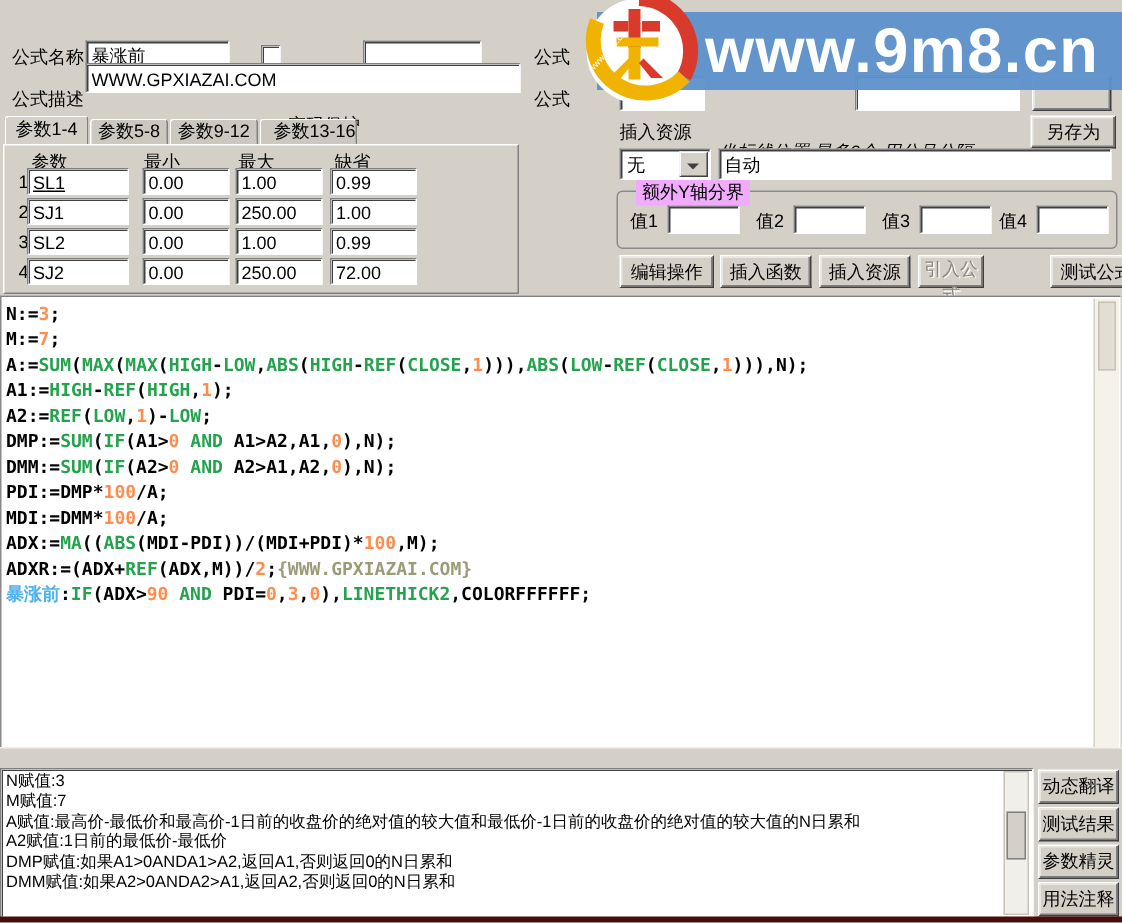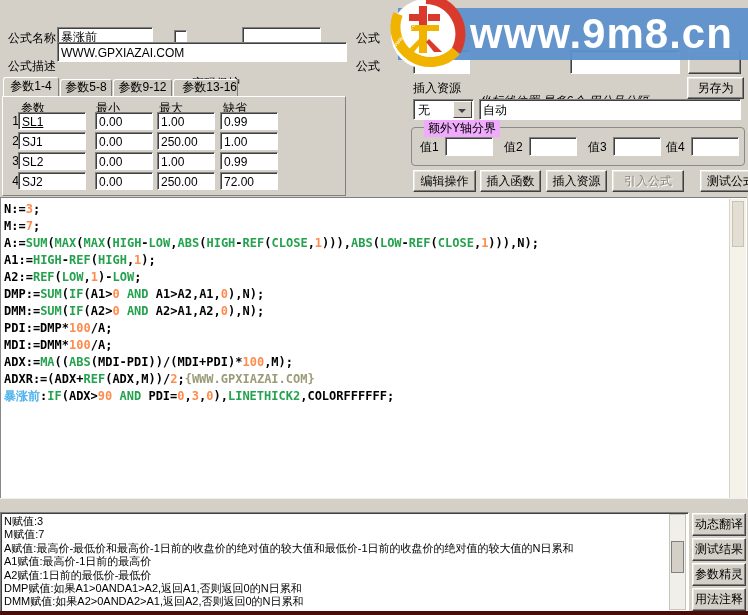--- a/index.html
+++ b/index.html
@@ -172,39 +172,38 @@
         <input class="abs tbx" style="left: 201px; top: 9px; width: 48px; height: 19px;">
         <span class="abs lbl" style="left: 254px; top: 12px;">值4</span>
         <input class="abs tbx" style="left: 279px; top: 9px; width: 48px; height: 19px;">
       </div>
   </div>
 
   <div id="action-buttons">
       <button class="abs btn" style="left: 413px; top: 170px; width: 63px; height: 22px;">编辑操作</button>
       <button class="abs btn" style="left: 480px; top: 170px; width: 61px; height: 22px;">插入函数</button>
       <button class="abs btn" style="left: 546px; top: 170px; width: 61px; height: 22px;">插入资源</button>
-      <button class="abs btn disabled" style="left: 612px; top: 170px; width: 72px; height: 22px;">引入公式</button>
+      <button class="abs btn disabled" style="left: 612px; top: 170px; width: 44px; height: 22px;">引入公式</button>
       <button class="abs btn" style="left: 700px; top: 170px; width: 62px; height: 22px;">测试公式</button>
     </div>
 
   <div class="abs editor" style="left:0;top:197px;width:747px;height:301px;">
     <div class="code" id="code-lines"><div><span style="color: rgb(0, 0, 0);">N:=</span><span style="color: rgb(255, 140, 77);">3</span><span style="color: rgb(0, 0, 0);">;</span></div><div><span style="color: rgb(0, 0, 0);">M:=</span><span style="color: rgb(255, 140, 77);">7</span><span style="color: rgb(0, 0, 0);">;</span></div><div><span style="color: rgb(0, 0, 0);">A:=</span><span style="color: rgb(36, 162, 78);">SUM</span><span style="color: rgb(0, 0, 0);">(</span><span style="color: rgb(36, 162, 78);">MAX</span><span style="color: rgb(0, 0, 0);">(</span><span style="color: rgb(36, 162, 78);">MAX</span><span style="color: rgb(0, 0, 0);">(</span><span style="color: rgb(36, 162, 78);">HIGH</span><span style="color: rgb(0, 0, 0);">-</span><span style="color: rgb(36, 162, 78);">LOW</span><span style="color: rgb(0, 0, 0);">,</span><span style="color: rgb(36, 162, 78);">ABS</span><span style="color: rgb(0, 0, 0);">(</span><span style="color: rgb(36, 162, 78);">HIGH</span><span style="color: rgb(0, 0, 0);">-</span><span style="color: rgb(36, 162, 78);">REF</span><span style="color: rgb(0, 0, 0);">(</span><span style="color: rgb(36, 162, 78);">CLOSE</span><span style="color: rgb(0, 0, 0);">,</span><span style="color: rgb(255, 140, 77);">1</span><span style="color: rgb(0, 0, 0);">))),</span><span style="color: rgb(36, 162, 78);">ABS</span><span style="color: rgb(0, 0, 0);">(</span><span style="color: rgb(36, 162, 78);">LOW</span><span style="color: rgb(0, 0, 0);">-</span><span style="color: rgb(36, 162, 78);">REF</span><span style="color: rgb(0, 0, 0);">(</span><span style="color: rgb(36, 162, 78);">CLOSE</span><span style="color: rgb(0, 0, 0);">,</span><span style="color: rgb(255, 140, 77);">1</span><span style="color: rgb(0, 0, 0);">))),N);</span></div><div><span style="color: rgb(0, 0, 0);">A1:=</span><span style="color: rgb(36, 162, 78);">HIGH</span><span style="color: rgb(0, 0, 0);">-</span><span style="color: rgb(36, 162, 78);">REF</span><span style="color: rgb(0, 0, 0);">(</span><span style="color: rgb(36, 162, 78);">HIGH</span><span style="color: rgb(0, 0, 0);">,</span><span style="color: rgb(255, 140, 77);">1</span><span style="color: rgb(0, 0, 0);">);</span></div><div><span style="color: rgb(0, 0, 0);">A2:=</span><span style="color: rgb(36, 162, 78);">REF</span><span style="color: rgb(0, 0, 0);">(</span><span style="color: rgb(36, 162, 78);">LOW</span><span style="color: rgb(0, 0, 0);">,</span><span style="color: rgb(255, 140, 77);">1</span><span style="color: rgb(0, 0, 0);">)-</span><span style="color: rgb(36, 162, 78);">LOW</span><span style="color: rgb(0, 0, 0);">;</span></div><div><span style="color: rgb(0, 0, 0);">DMP:=</span><span style="color: rgb(36, 162, 78);">SUM</span><span style="color: rgb(0, 0, 0);">(</span><span style="color: rgb(36, 162, 78);">IF</span><span style="color: rgb(0, 0, 0);">(A1&gt;</span><span style="color: rgb(255, 140, 77);">0</span><span style="color: rgb(0, 0, 0);"> </span><span style="color: rgb(36, 162, 78);">AND</span><span style="color: rgb(0, 0, 0);"> A1&gt;A2,A1,</span><span style="color: rgb(255, 140, 77);">0</span><span style="color: rgb(0, 0, 0);">),N);</span></div><div><span style="color: rgb(0, 0, 0);">DMM:=</span><span style="color: rgb(36, 162, 78);">SUM</span><span style="color: rgb(0, 0, 0);">(</span><span style="color: rgb(36, 162, 78);">IF</span><span style="color: rgb(0, 0, 0);">(A2&gt;</span><span style="color: rgb(255, 140, 77);">0</span><span style="color: rgb(0, 0, 0);"> </span><span style="color: rgb(36, 162, 78);">AND</span><span style="color: rgb(0, 0, 0);"> A2&gt;A1,A2,</span><span style="color: rgb(255, 140, 77);">0</span><span style="color: rgb(0, 0, 0);">),N);</span></div><div><span style="color: rgb(0, 0, 0);">PDI:=DMP*</span><span style="color: rgb(255, 140, 77);">100</span><span style="color: rgb(0, 0, 0);">/A;</span></div><div><span style="color: rgb(0, 0, 0);">MDI:=DMM*</span><span style="color: rgb(255, 140, 77);">100</span><span style="color: rgb(0, 0, 0);">/A;</span></div><div><span style="color: rgb(0, 0, 0);">ADX:=</span><span style="color: rgb(36, 162, 78);">MA</span><span style="color: rgb(0, 0, 0);">((</span><span style="color: rgb(36, 162, 78);">ABS</span><span style="color: rgb(0, 0, 0);">(MDI-PDI))/(MDI+PDI)*</span><span style="color: rgb(255, 140, 77);">100</span><span style="color: rgb(0, 0, 0);">,M);</span></div><div><span style="color: rgb(0, 0, 0);">ADXR:=(ADX+</span><span style="color: rgb(36, 162, 78);">REF</span><span style="color: rgb(0, 0, 0);">(ADX,M))/</span><span style="color: rgb(255, 140, 77);">2</span><span style="color: rgb(0, 0, 0);">;</span><span style="color: rgb(155, 155, 120);">{WWW.GPXIAZAI.COM}</span></div><div><span style="color: rgb(79, 178, 236);">暴涨前</span><span style="color: rgb(0, 0, 0);">:</span><span style="color: rgb(36, 162, 78);">IF</span><span style="color: rgb(0, 0, 0);">(ADX&gt;</span><span style="color: rgb(255, 140, 77);">90</span><span style="color: rgb(0, 0, 0);"> </span><span style="color: rgb(36, 162, 78);">AND</span><span style="color: rgb(0, 0, 0);"> PDI=</span><span style="color: rgb(255, 140, 77);">0</span><span style="color: rgb(0, 0, 0);">,</span><span style="color: rgb(255, 140, 77);">3</span><span style="color: rgb(0, 0, 0);">,</span><span style="color: rgb(255, 140, 77);">0</span><span style="color: rgb(0, 0, 0);">),</span><span style="color: rgb(36, 162, 78);">LINETHICK2</span><span style="color: rgb(0, 0, 0);">,COLORFFFFFF;</span></div></div>
     <div class="abs vsb" style="right:1px;top:1px;width:16px;height:299px;">
       <div class="thumb" style="top:2px;height:44px;"></div>
     </div>
   </div>
 
   <div class="abs" style="left:0;top:498px;width:748px;height:14px;background:#d4d0c8;border-top:1px solid #f2f0ec;"></div>
 
   <div class="abs transpanel" style="left:0;top:512px;width:689px;height:100px;">
     <div class="translines" id="trans-lines">
         <div>N赋值:3</div>
         <div>M赋值:7</div>
         <div>A赋值:最高价-最低价和最高价-1日前的收盘价的绝对值的较大值和最低价-1日前的收盘价的绝对值的较大值的N日累和</div>
-        <div>A1赋值:最高价-1日前的最高价</div>
         <div>A2赋值:1日前的最低价-最低价</div>
         <div>DMP赋值:如果A1&gt;0ANDA1&gt;A2,返回A1,否则返回0的N日累和</div>
         <div>DMM赋值:如果A2&gt;0ANDA2&gt;A1,返回A2,否则返回0的N日累和</div>
       </div>
     <div class="abs tsb" style="right:2px;top:1px;width:17px;height:96px;">
       <div class="thumb"></div>
     </div>
   </div>
 
   <div id="trans-buttons">

